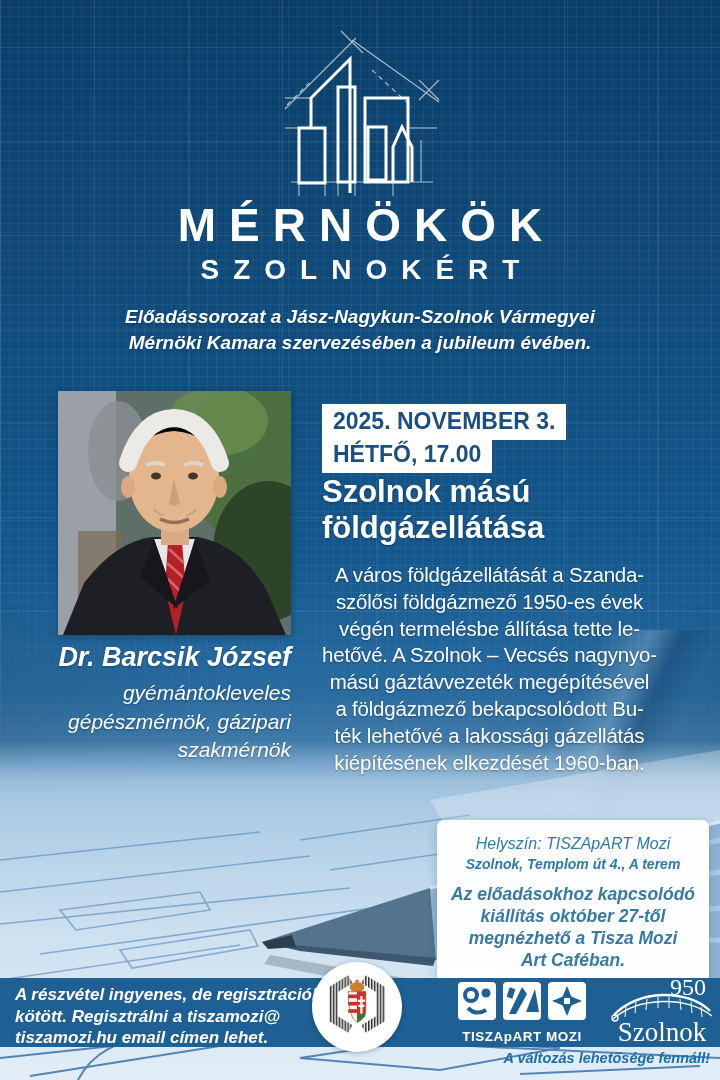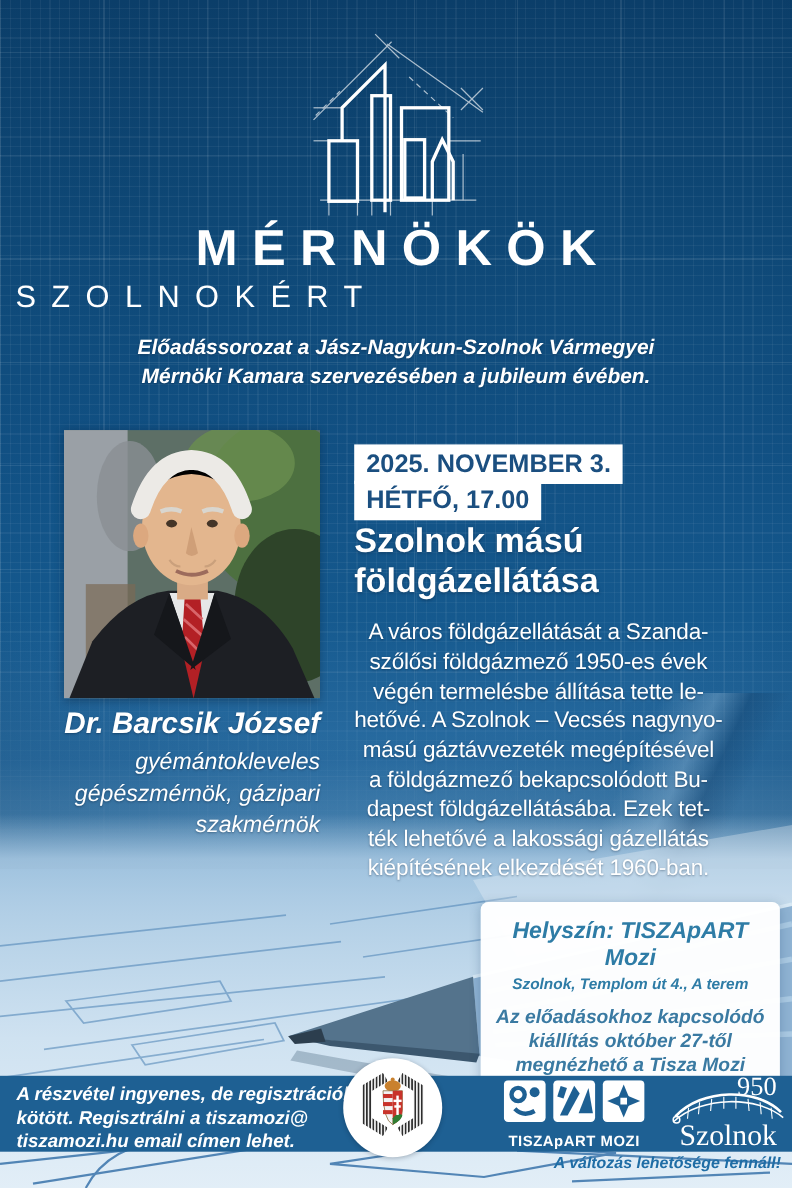--- a/index.html
+++ b/index.html
@@ -32,22 +32,22 @@
   }
   .bg-photo svg{position:absolute;left:0;top:0;}
 
   .logo-building{position:absolute;left:277px;top:30px;}
 
   .title-1{
     position:absolute;left:0;top:198px;width:720px;text-align:center;
     color:#fff;font-size:46px;font-weight:700;letter-spacing:13px;padding-left:13px;box-sizing:border-box;
   }
   .title-2{
-    position:absolute;left:0;top:254px;width:720px;
-    color:#fff;font-size:28px;font-weight:400;letter-spacing:14px;padding-left:14px;box-sizing:border-box;
+    position:absolute;left:0;top:254px;width:720px;text-align:center;
+    color:#fff;font-size:28px;font-weight:700;letter-spacing:14px;padding-left:14px;box-sizing:border-box;
   }
   .subtitle{
     position:absolute;left:0;top:304px;width:720px;text-align:center;
     color:#fff;font-style:italic;font-weight:700;font-size:19px;line-height:25.5px;
     text-shadow:0 1px 2px rgba(0,25,50,.4);
   }
   .subtitle span{display:block;}
 
   .speaker-photo{position:absolute;left:58px;top:391px;width:233px;height:244px;overflow:hidden;box-shadow:0 2px 8px rgba(0,20,40,.35);}
 
@@ -75,21 +75,21 @@
     text-shadow:0 1px 2px rgba(0,25,50,.4);
     text-align:center;
   }
   .event-body span{display:block;white-space:nowrap;}
 
   .venue-box{
     position:absolute;left:437px;top:820px;width:272px;box-sizing:border-box;
     background:rgba(255,255,255,.97);border-radius:7px;text-align:center;
     padding:15px 10px 13px;box-shadow:0 2px 10px rgba(20,60,100,.25);
   }
-  .venue-location{color:#2e7ca6;font-size:21px;font-weight:700;font-style:italic;}
+  .venue-location{color:#2e7ca6;font-size:16px;font-weight:400;font-style:italic;}
   .venue-address{color:#2e7ca6;font-size:14px;font-weight:700;font-style:italic;margin-top:3px;}
   .venue-note{color:#3a7aa2;font-size:17.5px;font-weight:700;font-style:italic;line-height:22px;margin-top:11px;}
   .venue-note span{display:block;}
 
   .footer-band{position:absolute;left:0;top:978px;width:720px;height:69px;background:#1e6093;z-index:5;}
   .footer-reg{
     position:absolute;left:15px;top:984px;z-index:6;color:#fff;
     font-size:17px;font-weight:700;font-style:italic;line-height:21.5px;
   }
   .footer-reg span{display:block;}
@@ -257,21 +257,20 @@
     <span>földgázellátása</span>
   </h3>
 
   <div class="event-body">
     <span>A város földgázellátását a Szanda-</span>
     <span>szőlősi földgázmező 1950-es évek</span>
     <span>végén termelésbe állítása tette le-</span>
     <span>hetővé. A Szolnok – Vecsés nagynyo-</span>
     <span>mású gáztávvezeték megépítésével</span>
     <span>a földgázmező bekapcsolódott Bu-</span>
-    <span>dapest földgázellátásába. Ezek tet-</span>
     <span>ték lehetővé a lakossági gázellátás</span>
     <span>kiépítésének elkezdését 1960-ban.</span>
   </div>
 
   <div class="venue-box">
     <div class="venue-location">Helyszín: TISZApART Mozi</div>
     <div class="venue-address">Szolnok, Templom út 4., A terem</div>
     <div class="venue-note">
       <span>Az előadásokhoz kapcsolódó</span>
       <span>kiállítás október 27-től</span>

